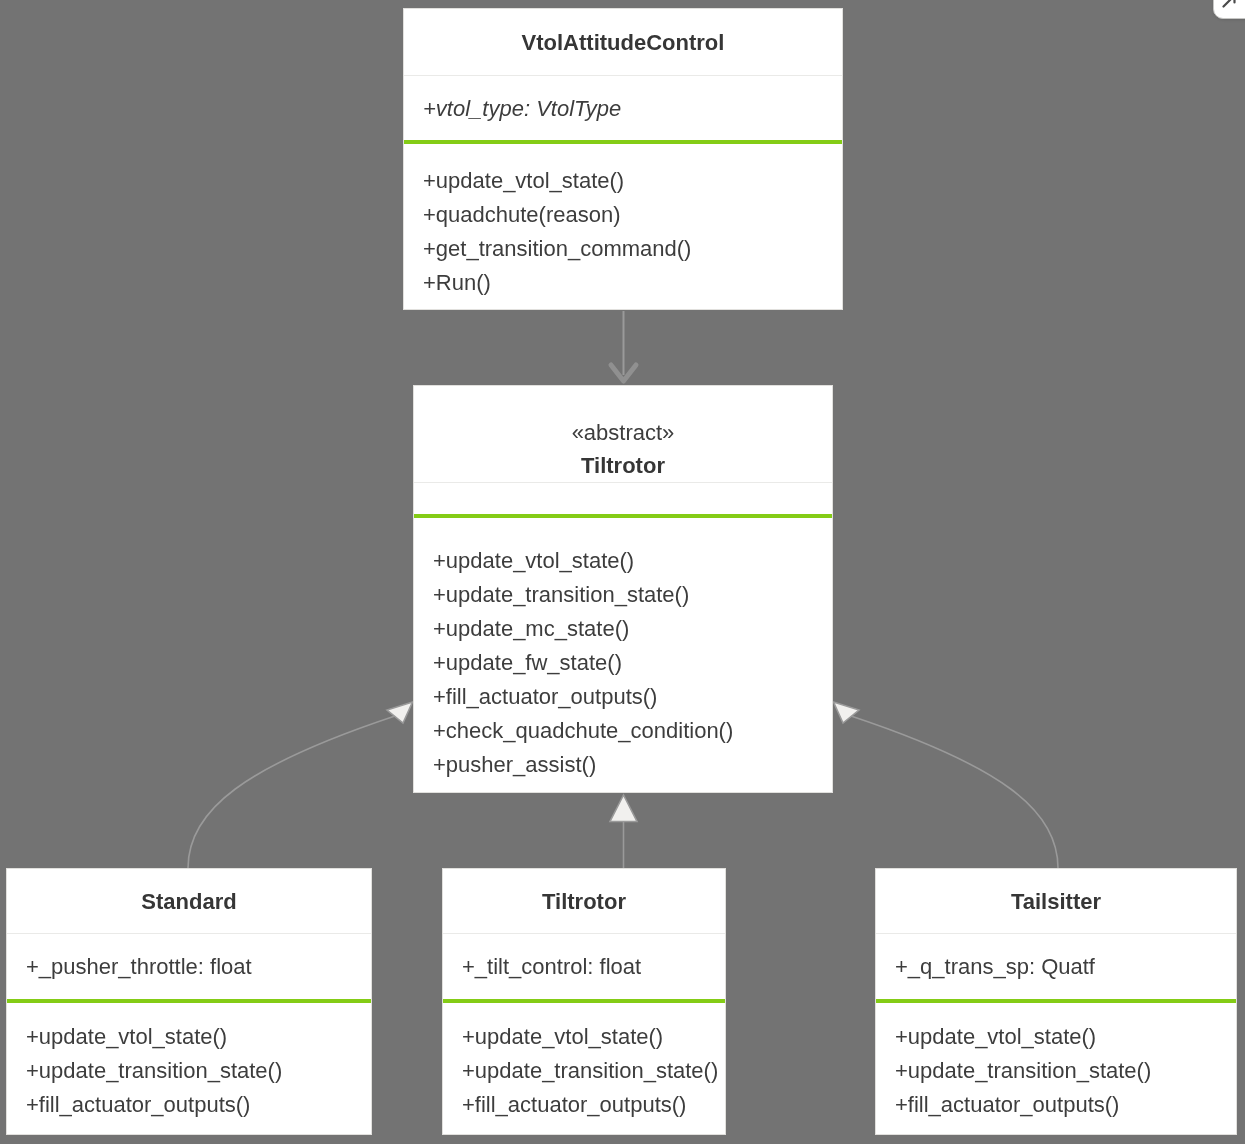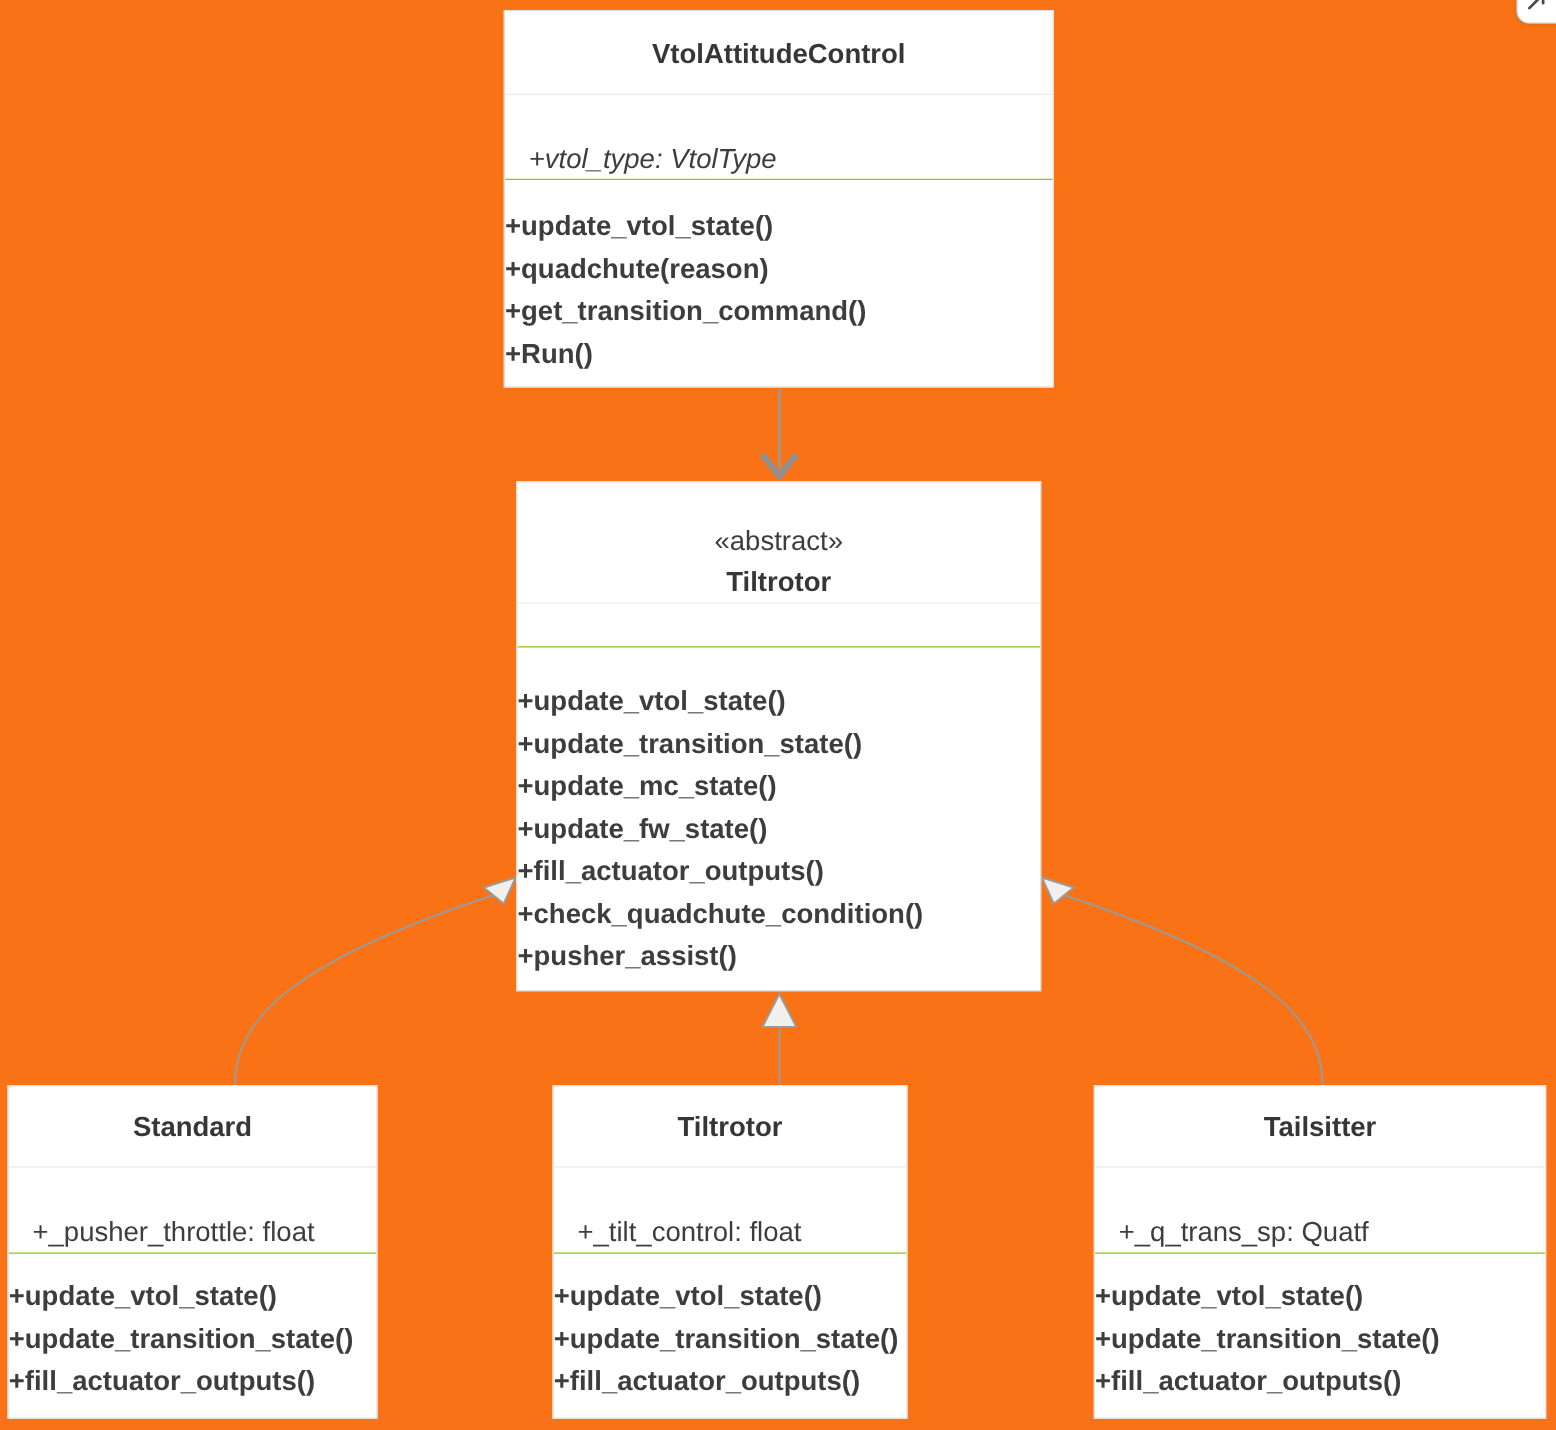--- a/index.html
+++ b/index.html
@@ -1,21 +1,21 @@
 <!DOCTYPE html>
 <html><head>
 <meta charset="utf-8">
 <style>
   * { margin: 0; padding: 0; box-sizing: border-box; }
   html, body { background: #e7e6e4; }
   .canvas {
     position: relative;
     width: 1245px;
     height: 1144px;
-    background: #f97316;
+    background: #737373;
     overflow: hidden;
     font-family: "Liberation Sans", "DejaVu Sans", sans-serif;
     color: #3d3d3d;
   }
   .arrow-layer {
     position: absolute;
     left: 0; top: 0;
     width: 1245px; height: 1144px;
     pointer-events: none;
   }
@@ -34,46 +34,46 @@
     color: #363636;
     border-bottom: 1px solid #eaeae8;
     line-height: 33px;
     text-align: center;
   }
   .stereotype { font-weight: normal; color: #3d3d3d; }
   .stereotype:empty { display: none; }
   .box-attrs {
     display: flex;
     flex-direction: column;
-    justify-content: flex-end;
+    justify-content: center;
     padding-left: 19px;
-    border-bottom: 1px solid #84cc16;
+    border-bottom: 4px solid #84cc16;
     line-height: 33px;
   }
   .attr-italic { font-style: italic; }
   .box-methods {
+    padding-left: 19px;
     line-height: 34px;
-    font-weight: bold;
   }
   
   #box-vac   { left: 403px; top: 8px;   width: 440px; height: 302px; }
   #box-vac .box-title   { height: 67px; }
   #box-vac .box-attrs   { height: 68px; }
   #box-vac .box-methods { padding-top: 20px; }
 
   #box-vt    { left: 413px; top: 385px; width: 420px; height: 408px; }
   #box-vt .box-title    { height: 97px; justify-content: flex-end; }
   #box-vt .box-attrs    { height: 35px; }
   #box-vt .box-methods  { padding-top: 26px; }
 
   .bottom-box { top: 868px; height: 267px; }
   .bottom-box .box-title   { height: 65px; }
   .bottom-box .box-attrs   { height: 69px; }
   .bottom-box .box-methods { padding-top: 17px; }
-  #box-standard   { left: 6px;   width: 296px; }
+  #box-standard   { left: 6px;   width: 366px; }
   #box-tiltrotor  { left: 442px; width: 284px; }
   #box-tailsitter { left: 875px; width: 362px; }
 
   .expand-button {
     position: absolute;
     top: -24px;
     right: -14px;
     width: 46px;
     height: 43px;
     background: #ffffff;

